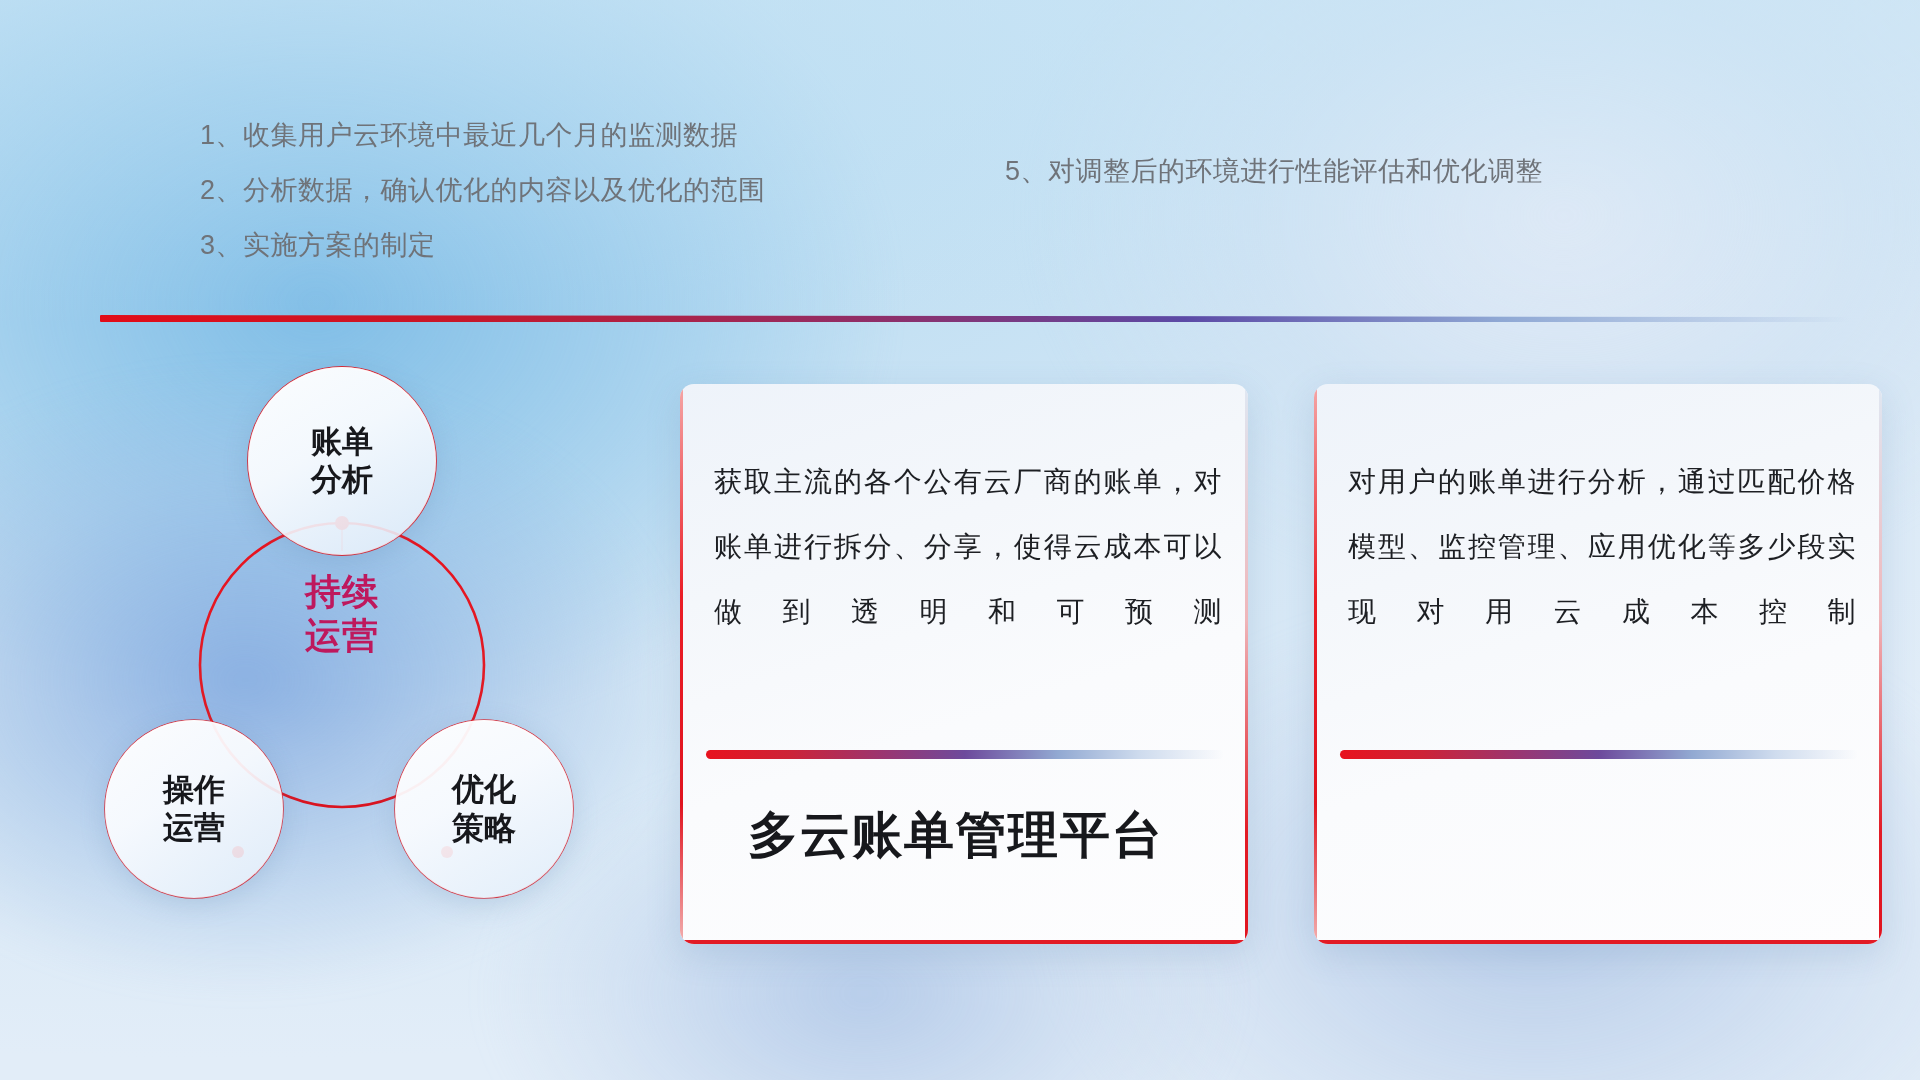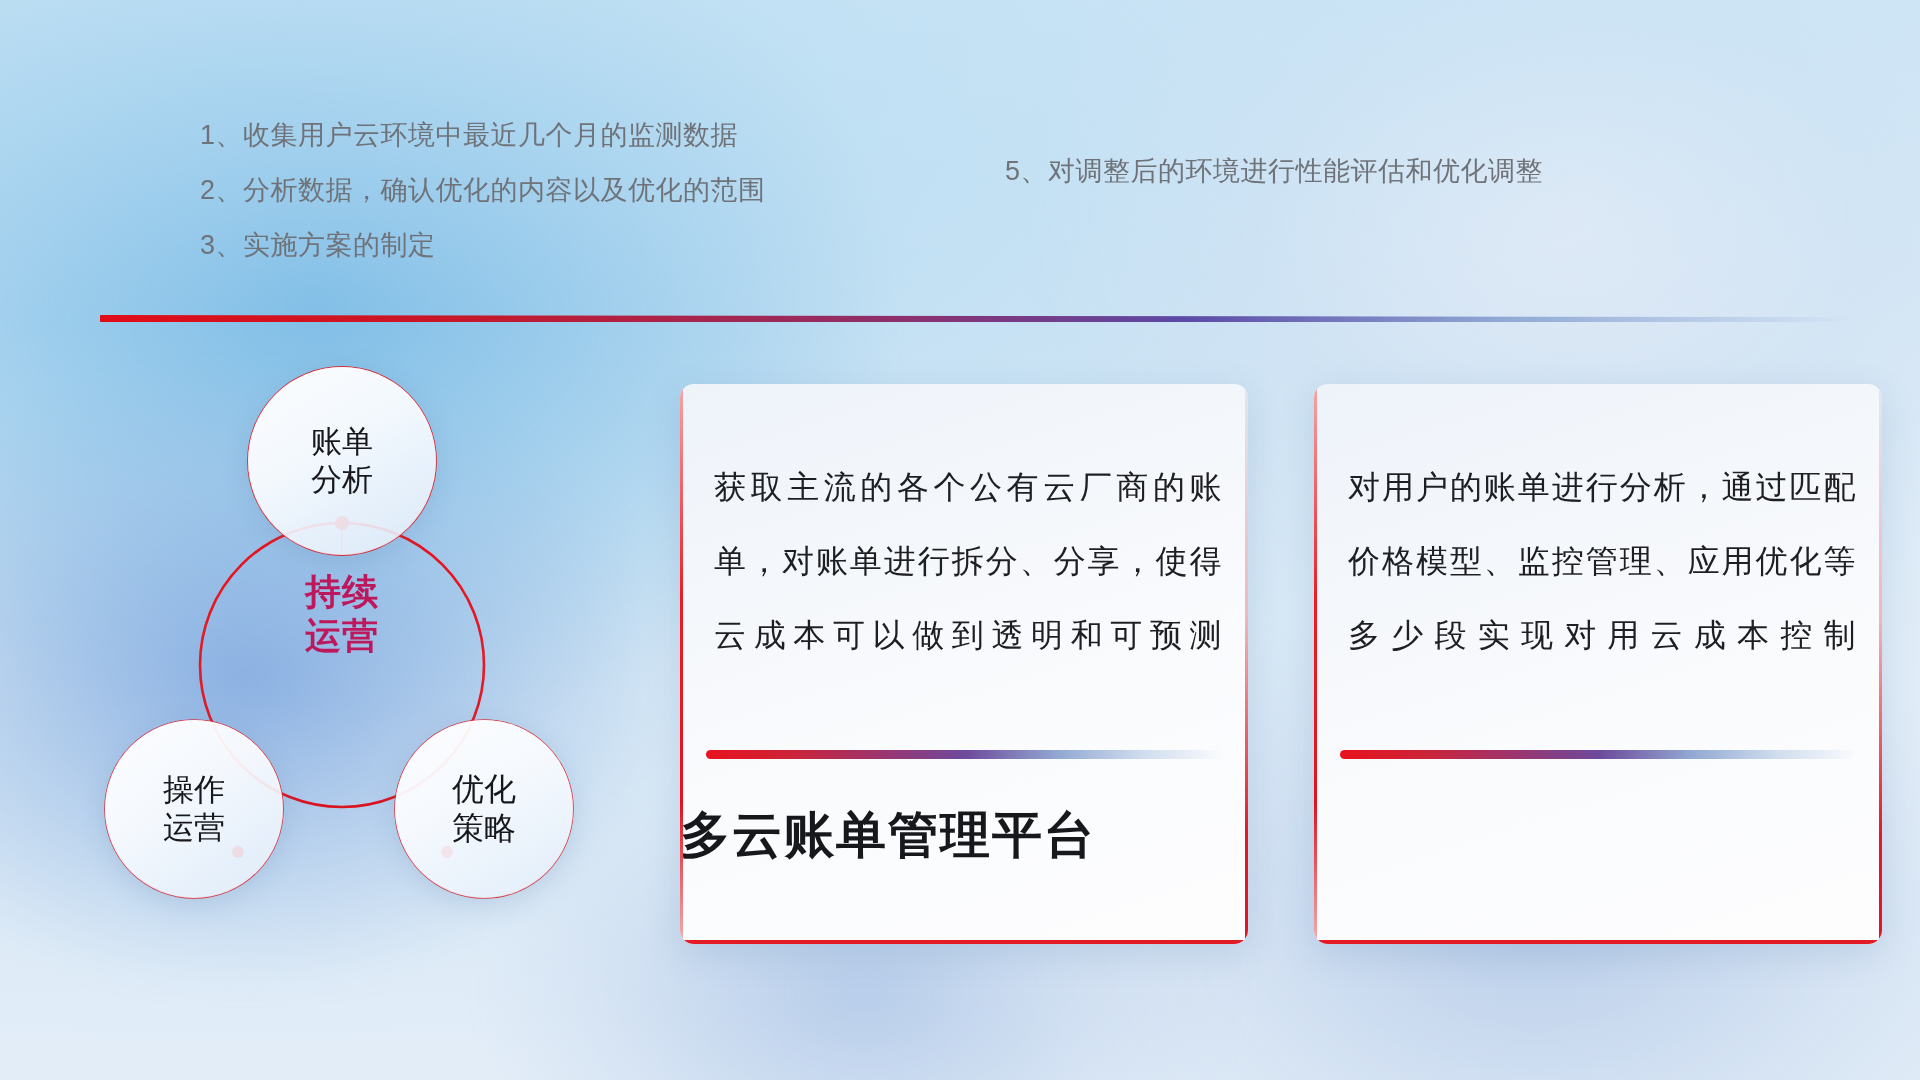--- a/index.html
+++ b/index.html
@@ -75,21 +75,21 @@
   #venn{ position:absolute; left:95px; top:355px; width:540px; height:590px; }
   #venn svg{ position:absolute; left:0; top:0; }
   .bubble{
     position:absolute;
     border-radius:50%;
     background:linear-gradient(150deg, rgba(255,255,255,.97) 0%, rgba(250,252,255,.93) 42%, rgba(226,238,250,.86) 100%);
     box-shadow:0 6px 26px rgba(90,130,175,.22), inset 0 1px 3px rgba(255,255,255,.9);
     display:flex; align-items:center; justify-content:center;
     text-align:right;
     color:#17181c;
-    font-weight:400;
+    font-weight:700;
     line-height:1.22;
   }
   #bubble-top{ left:153px; top:12px; width:188px; height:188px; font-size:31px; }
   #bubble-bl{  left:10px;  top:365px; width:178px; height:178px; font-size:31px; }
   #bubble-br{  left:300px; top:365px; width:178px; height:178px; font-size:32px; }
   #center-label{
     position:absolute; left:153px; top:215px; width:188px;
     text-align:center;
     color:#be185d;
     font-weight:800;
@@ -112,35 +112,36 @@
     background:linear-gradient(180deg,#f5a7a7 0%,#ea1d26 38%,#e01420 75%,#f2b0b0 100%);
   }
   .card::before{
     content:""; position:absolute; right:0; top:0; bottom:0; width:3px;
     background:linear-gradient(180deg,#dfe8f3 0%,#efb6ba 42%,#e21b25 80%,#e01420 100%);
   }
   #card-1{ left:680px; }
   #card-2{ left:1290px;margin-left:24px; }
   .card-body{
     position:absolute; left:34px; right:26px; top:66px;
-    font-size:32px;
+    font-size:28px;
     color:#1d1f23;
     line-height:2.32;
     letter-spacing:.5px;
     text-align:justify;
     text-align-last:justify;
     font-weight:400;
   }
   .card-rule{
     position:absolute; left:26px; right:24px; top:366px; height:9px;
     border-radius:5px;
     background:linear-gradient(90deg,#e8121e 0%,#cd2337 16%,#9b3570 34%,#6d4a9c 50%,#92a9d2 68%,#cfdcee 84%, rgba(240,245,250,0) 100%);
   }
   .card-title{
     position:absolute; left:0; right:16px; top:418px;
+    text-align:center;
     font-size:50px;
     font-weight:800;
     color:#17181c;
     letter-spacing:2px;
   }
   .card-bottom-bar{
     position:absolute; left:0; right:0; bottom:0; height:4px;
     background:linear-gradient(90deg,#e21b25 0%,#e21b25 100%);
   }
 </style>

